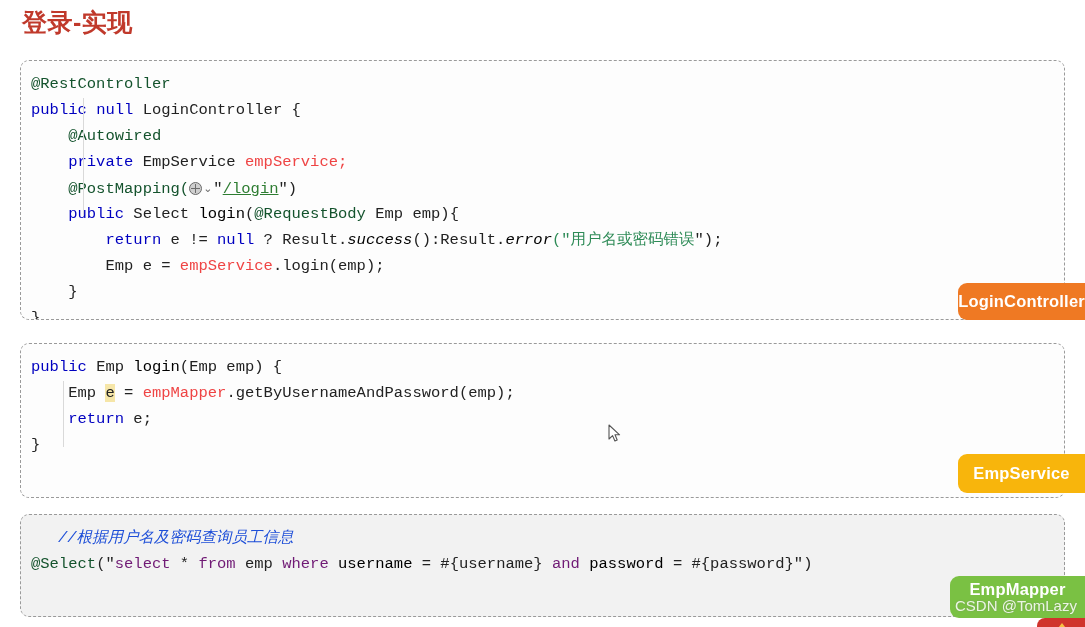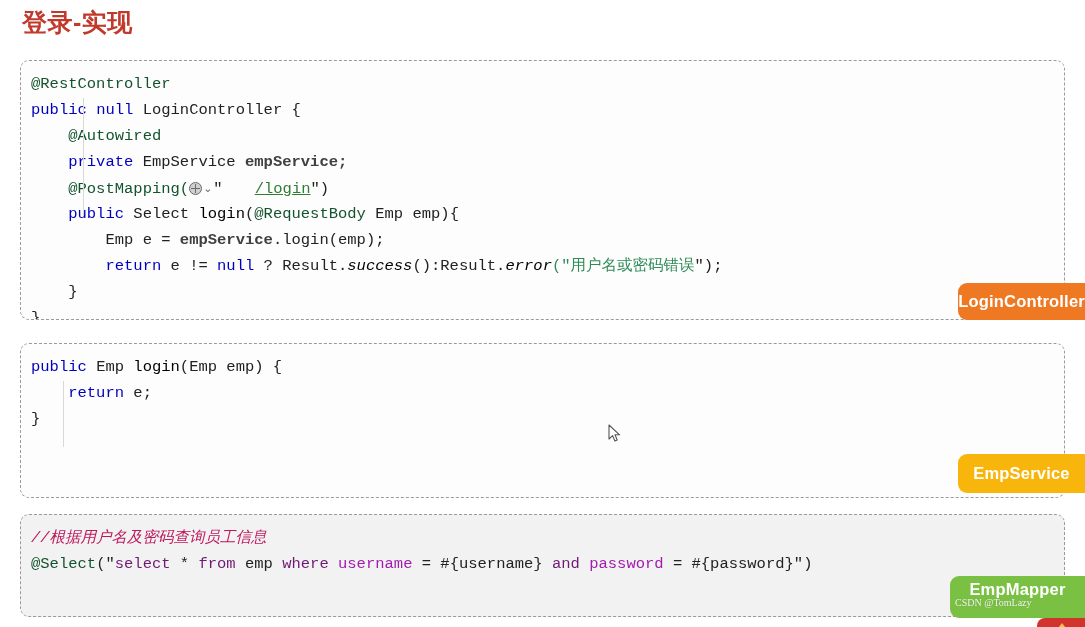--- a/index.html
+++ b/index.html
@@ -44,30 +44,30 @@
     font-size: 15.5px;
     line-height: 26px;
     white-space: pre;
     color: #222222;
     height: 26px;
   }
 
   
   .kw      { color: #0000c0; }          
   .ann     { color: #14532d; }          
-  .fld     { color: #404040; font-weight: bold; }          
+  .fld     { color: #ef4444; }          
   .mth     { color: #000000; }          
   .typ     { color: #222222; }          
   .str     { color: #2e8b57; }          
   .sqlkw   { color: #701a75; }          
-  .sqlid   { color: #a21caf; }          
+  .sqlid   { color: #000000; }          
   .plain   { color: #222222; }
   .ital    { font-style: italic; }
-  .cmt     { color: #be185d; font-style: italic; }
-  .ulink   { color: #2e7d32; text-decoration: underline; margin-left: 32px; }
+  .cmt     { color: #1d4ed8; font-style: italic; margin-left: 27px; }
+  .ulink   { color: #2e7d32; text-decoration: underline; }
   .hl      { background: #f6e6a8; }     
 
   
   .guide {
     position: absolute;
     width: 1px;
     background: #d9d9d9;
   }
 
   
@@ -111,22 +111,22 @@
     justify-content: center;
     border-radius: 9px 0 0 9px;
     padding: 0 10px;
     white-space: nowrap;
     letter-spacing: .2px;
   }
 
   
   .watermark {
     position: absolute;
-    font-family: Liberation Serif, serif;
-    font-size: 10px;
+    font-family: Liberation Sans, sans-serif;
+    font-size: 15px;
     color: #ffffff;
     opacity: .85;
     white-space: nowrap;
     text-shadow: 0 0 2px rgba(120,120,120,.55);
   }
 
   
   .bottom-red {
     position: absolute;
     background: #d0342c;
@@ -163,41 +163,42 @@
       <div class="cline"><span class="kw">public</span><span class="plain"> </span><span class="kw">null</span><span class="plain"> </span><span class="typ">LoginController</span><span class="plain"> </span><span class="plain">{</span></div>
 
       <div class="cline">    <span class="ann">@Autowired</span></div>
 
       <div class="cline">    <span class="kw">private</span><span class="plain"> </span><span class="typ">EmpService</span><span class="plain"> </span><span class="fld">empService;</span></div>
 
       <div class="cline">    <span class="ann">@PostMapping(</span><span class="globe"></span><span class="chev">⌄</span><span class="plain">"</span><span class="ulink">/login</span><span class="plain">"</span><span class="plain">)</span></div>
 
       <div class="cline">    <span class="kw">public</span><span class="plain"> </span><span class="typ">Select</span><span class="plain"> </span><span class="mth">login</span><span class="plain">(</span><span class="ann">@RequestBody</span><span class="plain"> </span><span class="typ">Emp</span><span class="plain"> </span><span class="plain">emp</span><span class="plain">){</span></div>
 
+      <div class="cline">        <span class="kw">return</span><span class="plain"> e != </span><span class="kw">null</span><span class="plain"> ? Result.</span><span class="mth ital">success</span><span class="plain">():Result.</span><span class="mth ital">error</span><span class="str">("</span><span class="str">用户名或密码错误</span><span class="plain">");</span></div>
+
       <div class="cline">        <span class="typ">Emp </span><span class="plain">e</span><span class="plain"> = </span><span class="fld">empService</span><span class="plain">.login(emp);</span></div>
-
-      <div class="cline">        <span class="kw">return</span><span class="plain"> e != </span><span class="kw">null</span><span class="plain"> ? Result.</span><span class="mth ital">success</span><span class="plain">():Result.</span><span class="mth ital">error</span><span class="str">("</span><span class="str">用户名或密码错误</span><span class="plain">");</span></div>
 
       <div class="cline">    <span class="plain">}</span></div>
 
       <div class="cline"><span class="plain">}</span></div>
     </div>
   </div>
 
   <div class="badge" style="left:958px; top:283px; width:127px; height:37px; background:#ef7923;">
     <span>LoginController</span>
   </div>
 
   <div class="code-block" style="left:20px; top:343px; width:1045px; height:155px;">
     <div class="code-inner">
       <div class="guide" style="left:42px; top:37px; height:66px;"></div>
 
 
       <div class="cline"><span class="kw">public</span><span class="plain"> </span><span class="typ">Emp</span><span class="plain"> </span><span class="mth">login</span><span class="plain">(Emp emp) {</span></div>
 
+      <div class="cline">    <span class="typ">Emp </span><span class="plain hl">e</span><span class="plain"> = </span><span class="fld">empMapper</span><span class="plain">.getByUsernameAndPassword(emp);</span></div>
 
       <div class="cline">    <span class="kw">return</span><span class="plain"> </span><span class="plain">e;</span></div>
 
       <div class="cline"><span class="plain">}</span></div>
     </div>
   </div>
 
   <div class="badge" style="left:958px; top:454px; width:127px; height:39px; background:#f8b50c;">
     <span>EmpService</span>
   </div>

